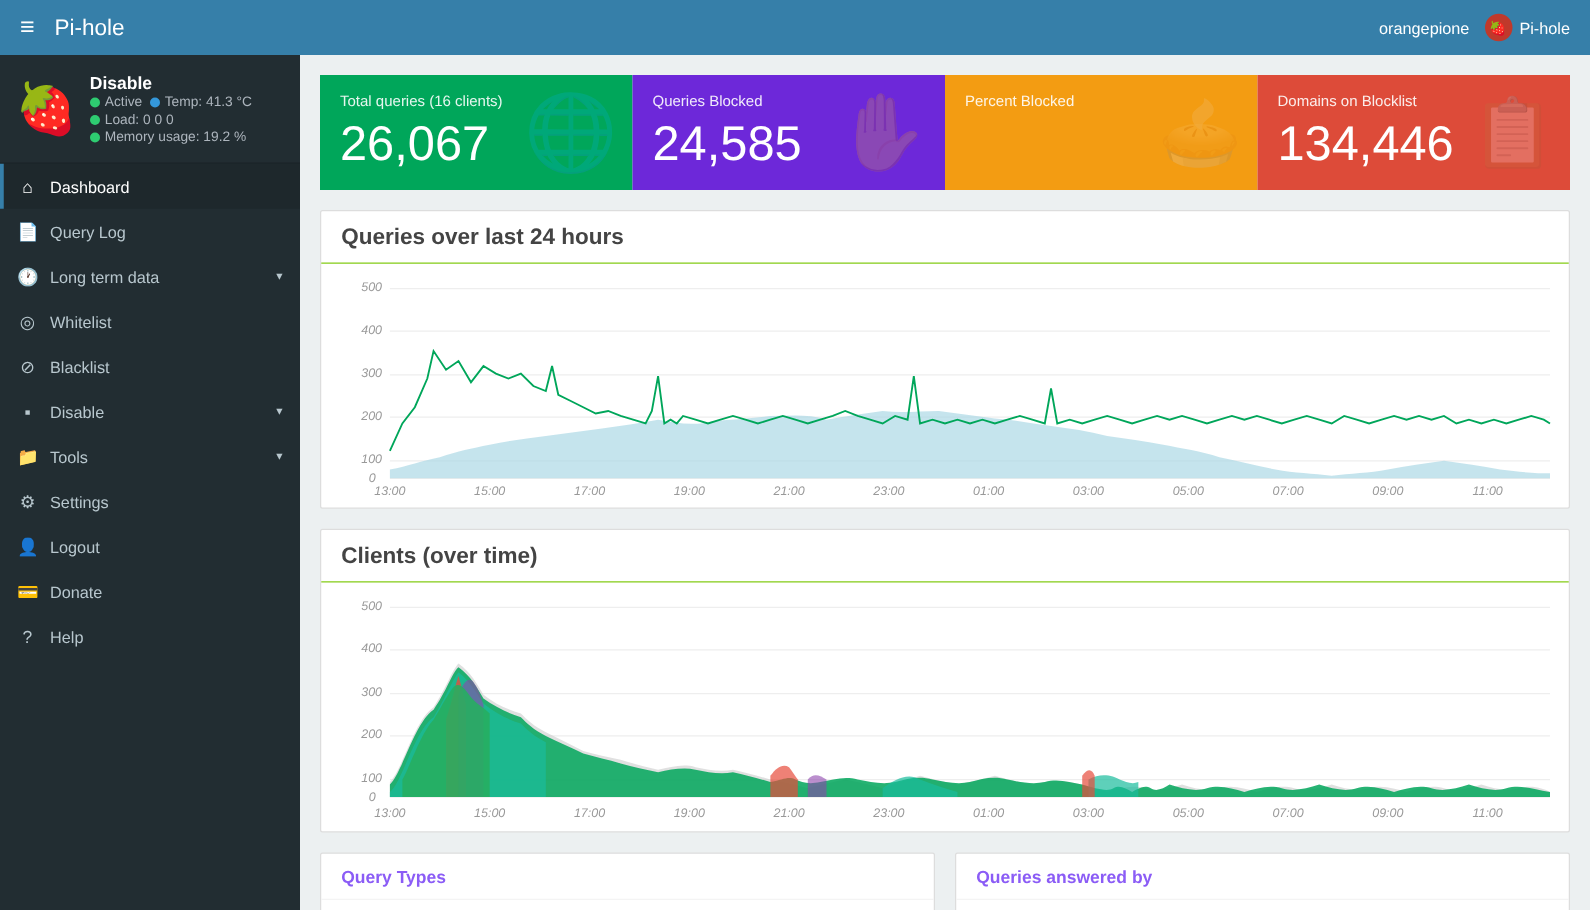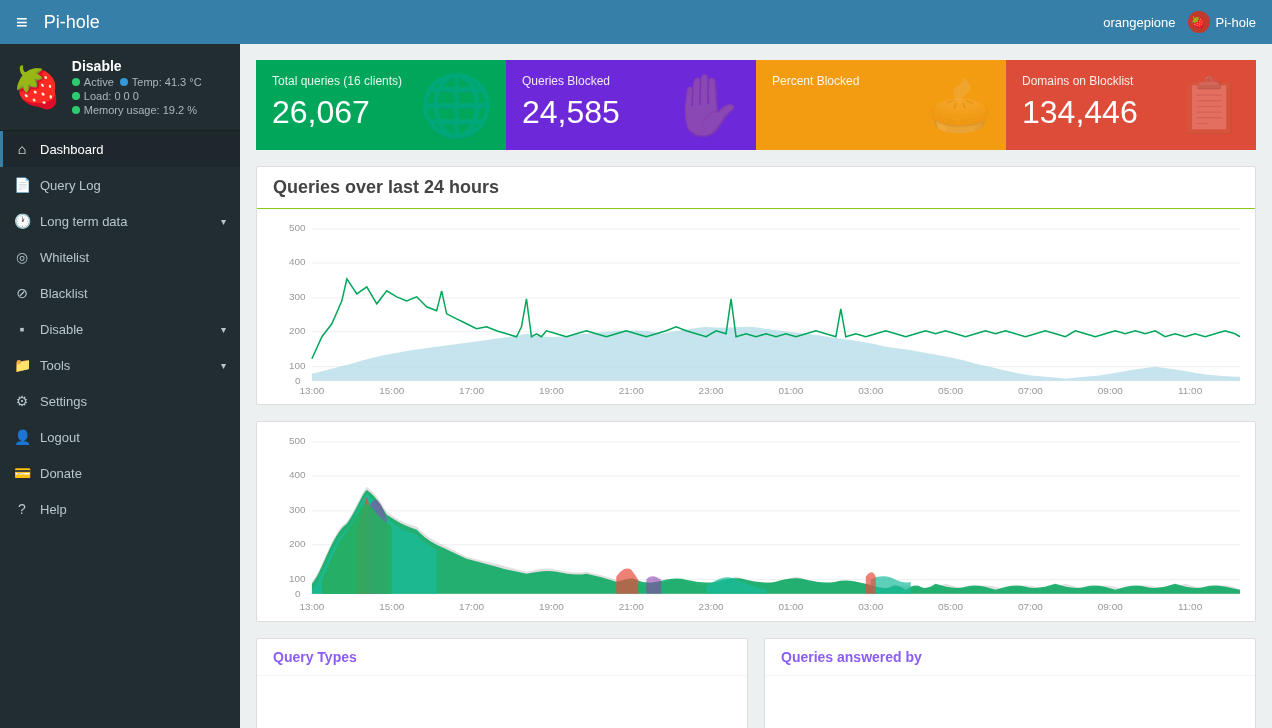--- a/index.html
+++ b/index.html
@@ -82,41 +82,41 @@
       color: #fff;
       position: relative;
       overflow: hidden;
       min-height: 90px;
     }
     .stat-card.green { background: #00a65a; }
     .stat-card.blue { background: #6d28d9; }
     .stat-card.orange { background: #f39c12; }
     .stat-card.red { background: #dd4b39; }
     .stat-card-label { font-size: 12px; margin-bottom: 6px; opacity: 0.9; }
-    .stat-card-value { font-size: 32px; font-weight: 300; }
+    .stat-card-value { font-size: 39px; font-weight: 300; }
     .stat-card-icon {
       position: absolute; right: 12px; top: 50%; transform: translateY(-50%);
       font-size: 60px; opacity: 0.2; color: #fff;
     }
 
     
     .panel {
       background: #fff;
       border: 1px solid #ddd;
       margin-bottom: 16px;
       border-radius: 2px;
     }
     .panel-header {
       padding: 10px 16px;
       border-bottom: 1px solid #84cc16;
       font-size: 18px;
       font-weight: 600;
       color: #444;
     }
-    .panel-body { padding: 10px; }
+    .panel-body { padding: 10px; font-style: italic; }
     svg { display: block; width: 100%; }
 
     
     .bottom-panels {
       display: grid;
       grid-template-columns: 1fr 1fr;
       gap: 16px;
     }
     .bottom-panel-header {
       padding: 10px 16px;
@@ -272,20 +272,21 @@
         <text x="605" y="175" style="font-size:10px;fill:#999;text-anchor:middle;">03:00</text>
         <text x="685" y="175" style="font-size:10px;fill:#999;text-anchor:middle;">05:00</text>
         <text x="765" y="175" style="font-size:10px;fill:#999;text-anchor:middle;">07:00</text>
         <text x="845" y="175" style="font-size:10px;fill:#999;text-anchor:middle;">09:00</text>
         <text x="925" y="175" style="font-size:10px;fill:#999;text-anchor:middle;">11:00</text>
       </svg>
     </div>
   </div>
 
   <div class="panel">
+    <div class="panel-header">Clients (over time)</div>
     <div class="panel-body">
       <svg viewBox="0 0 980 180">
 
         <text x="22" y="12" style="font-size:10px;fill:#999;">500</text>
         <text x="22" y="46" style="font-size:10px;fill:#999;">400</text>
         <text x="22" y="81" style="font-size:10px;fill:#999;">300</text>
         <text x="22" y="115" style="font-size:10px;fill:#999;">200</text>
         <text x="22" y="150" style="font-size:10px;fill:#999;">100</text>
         <text x="28" y="165" style="font-size:10px;fill:#999;">0</text>
 

